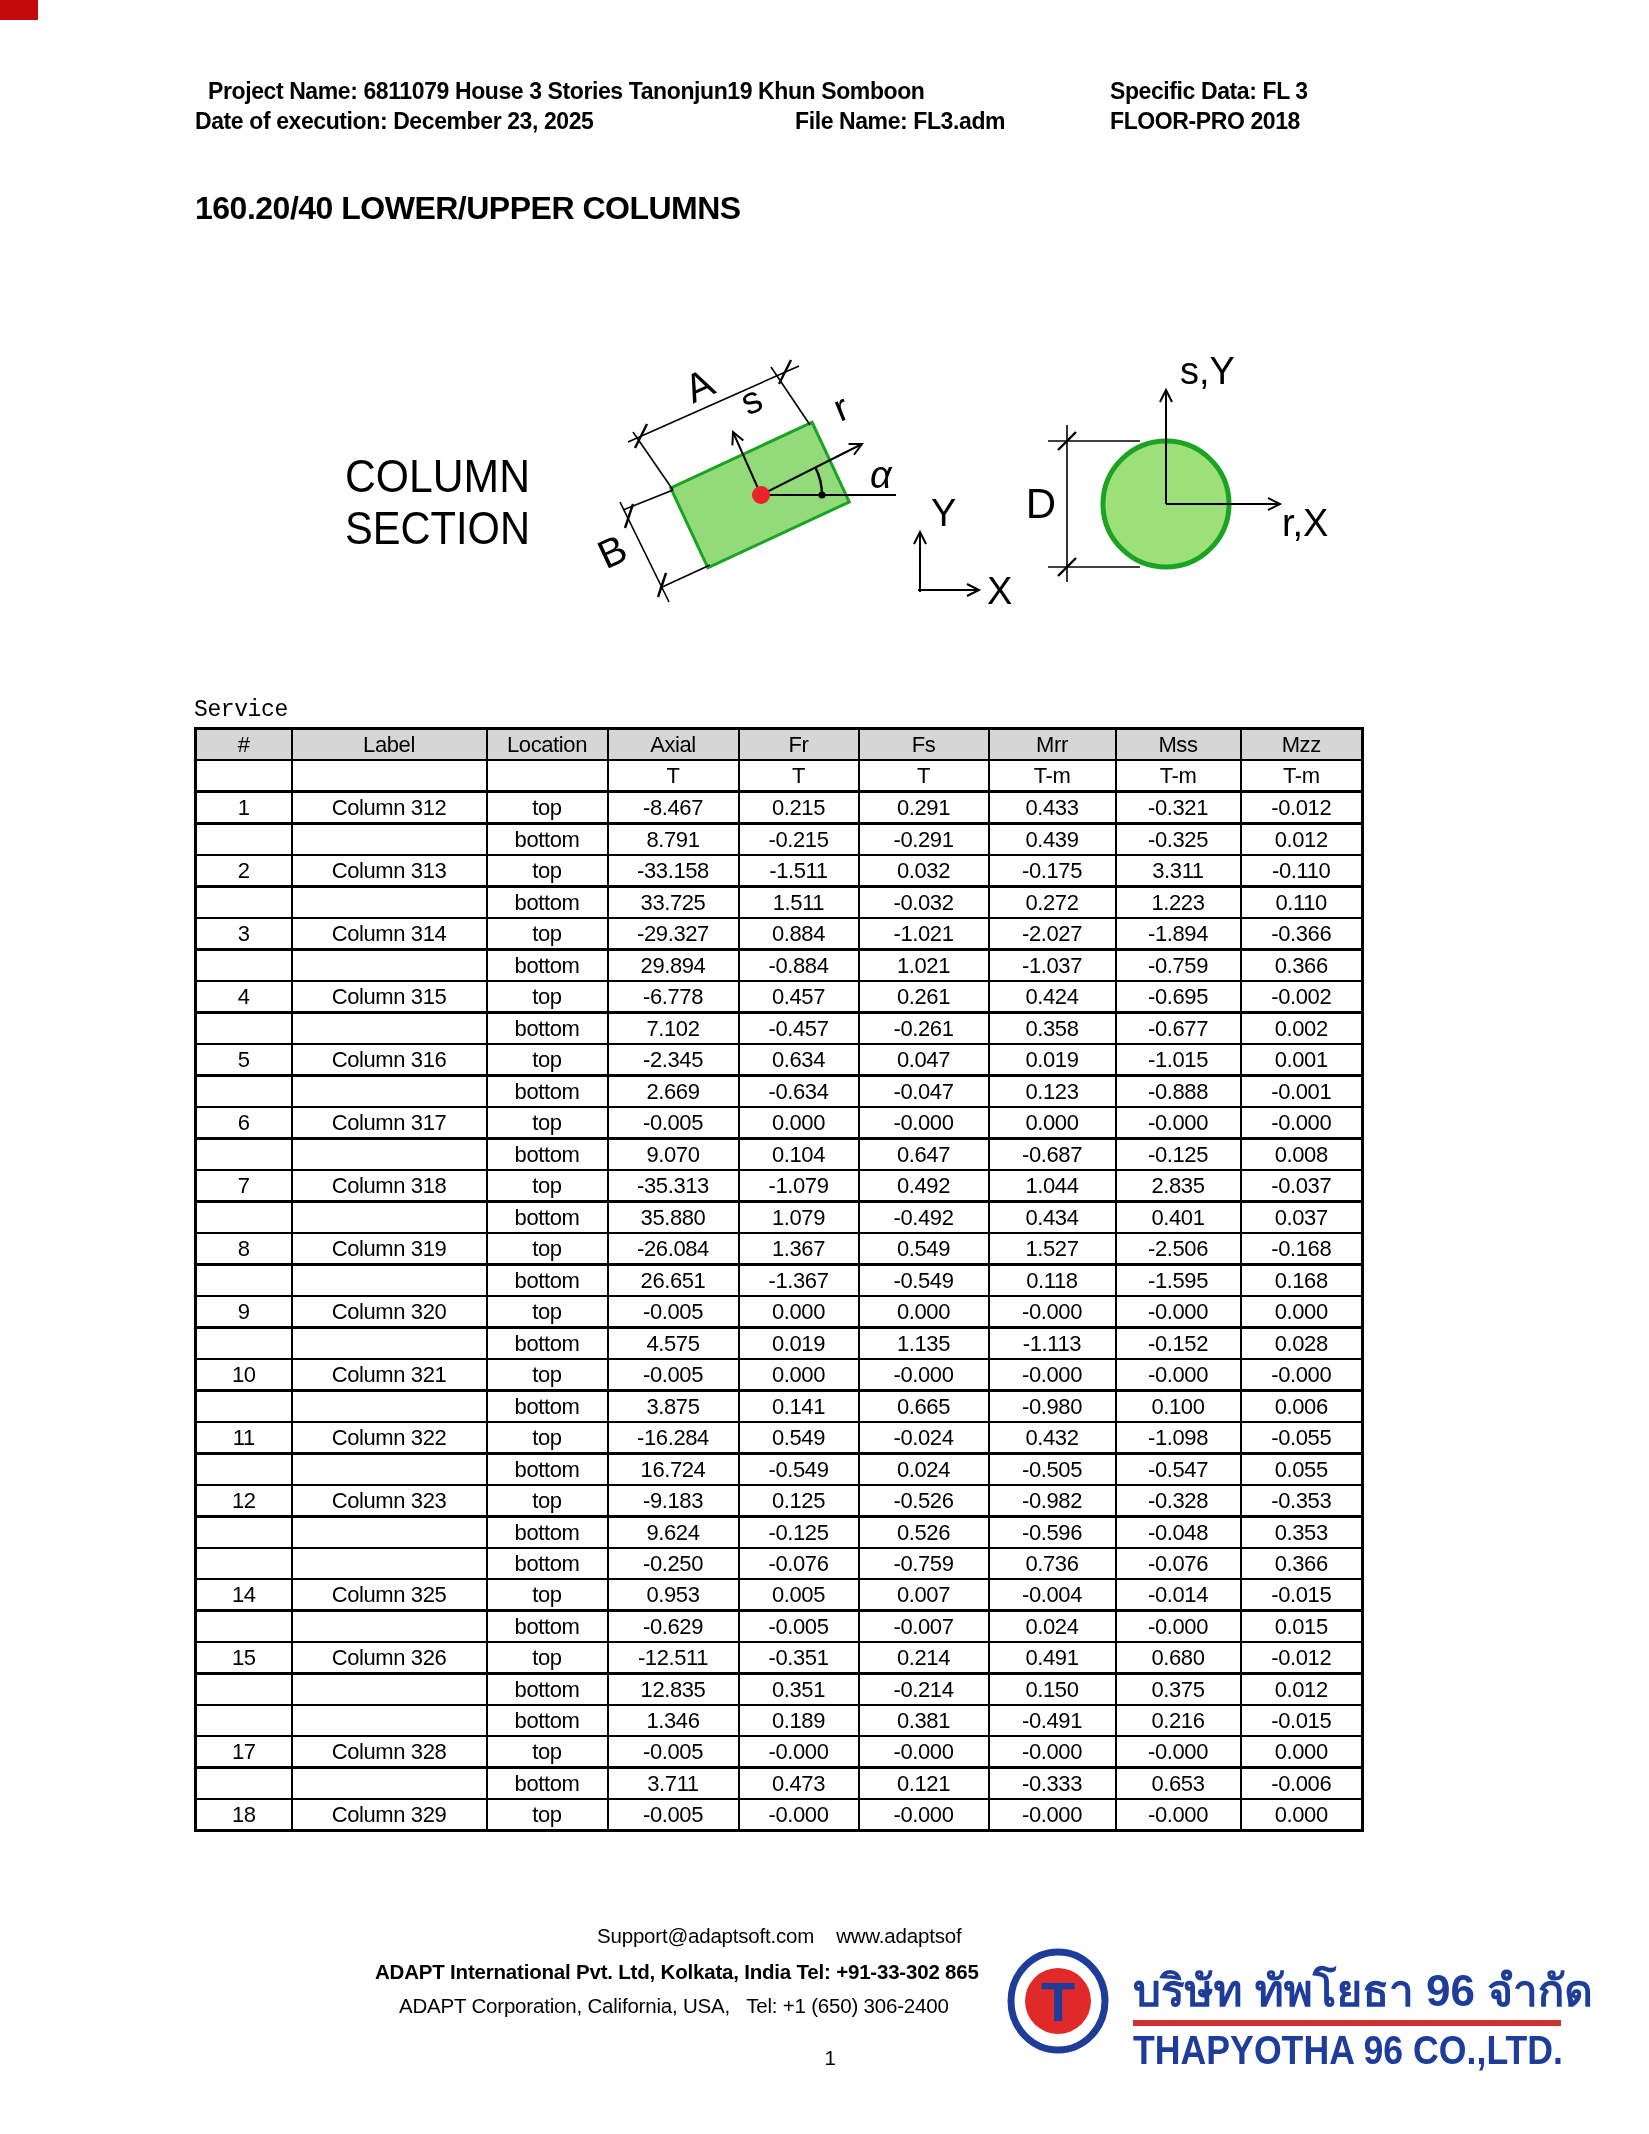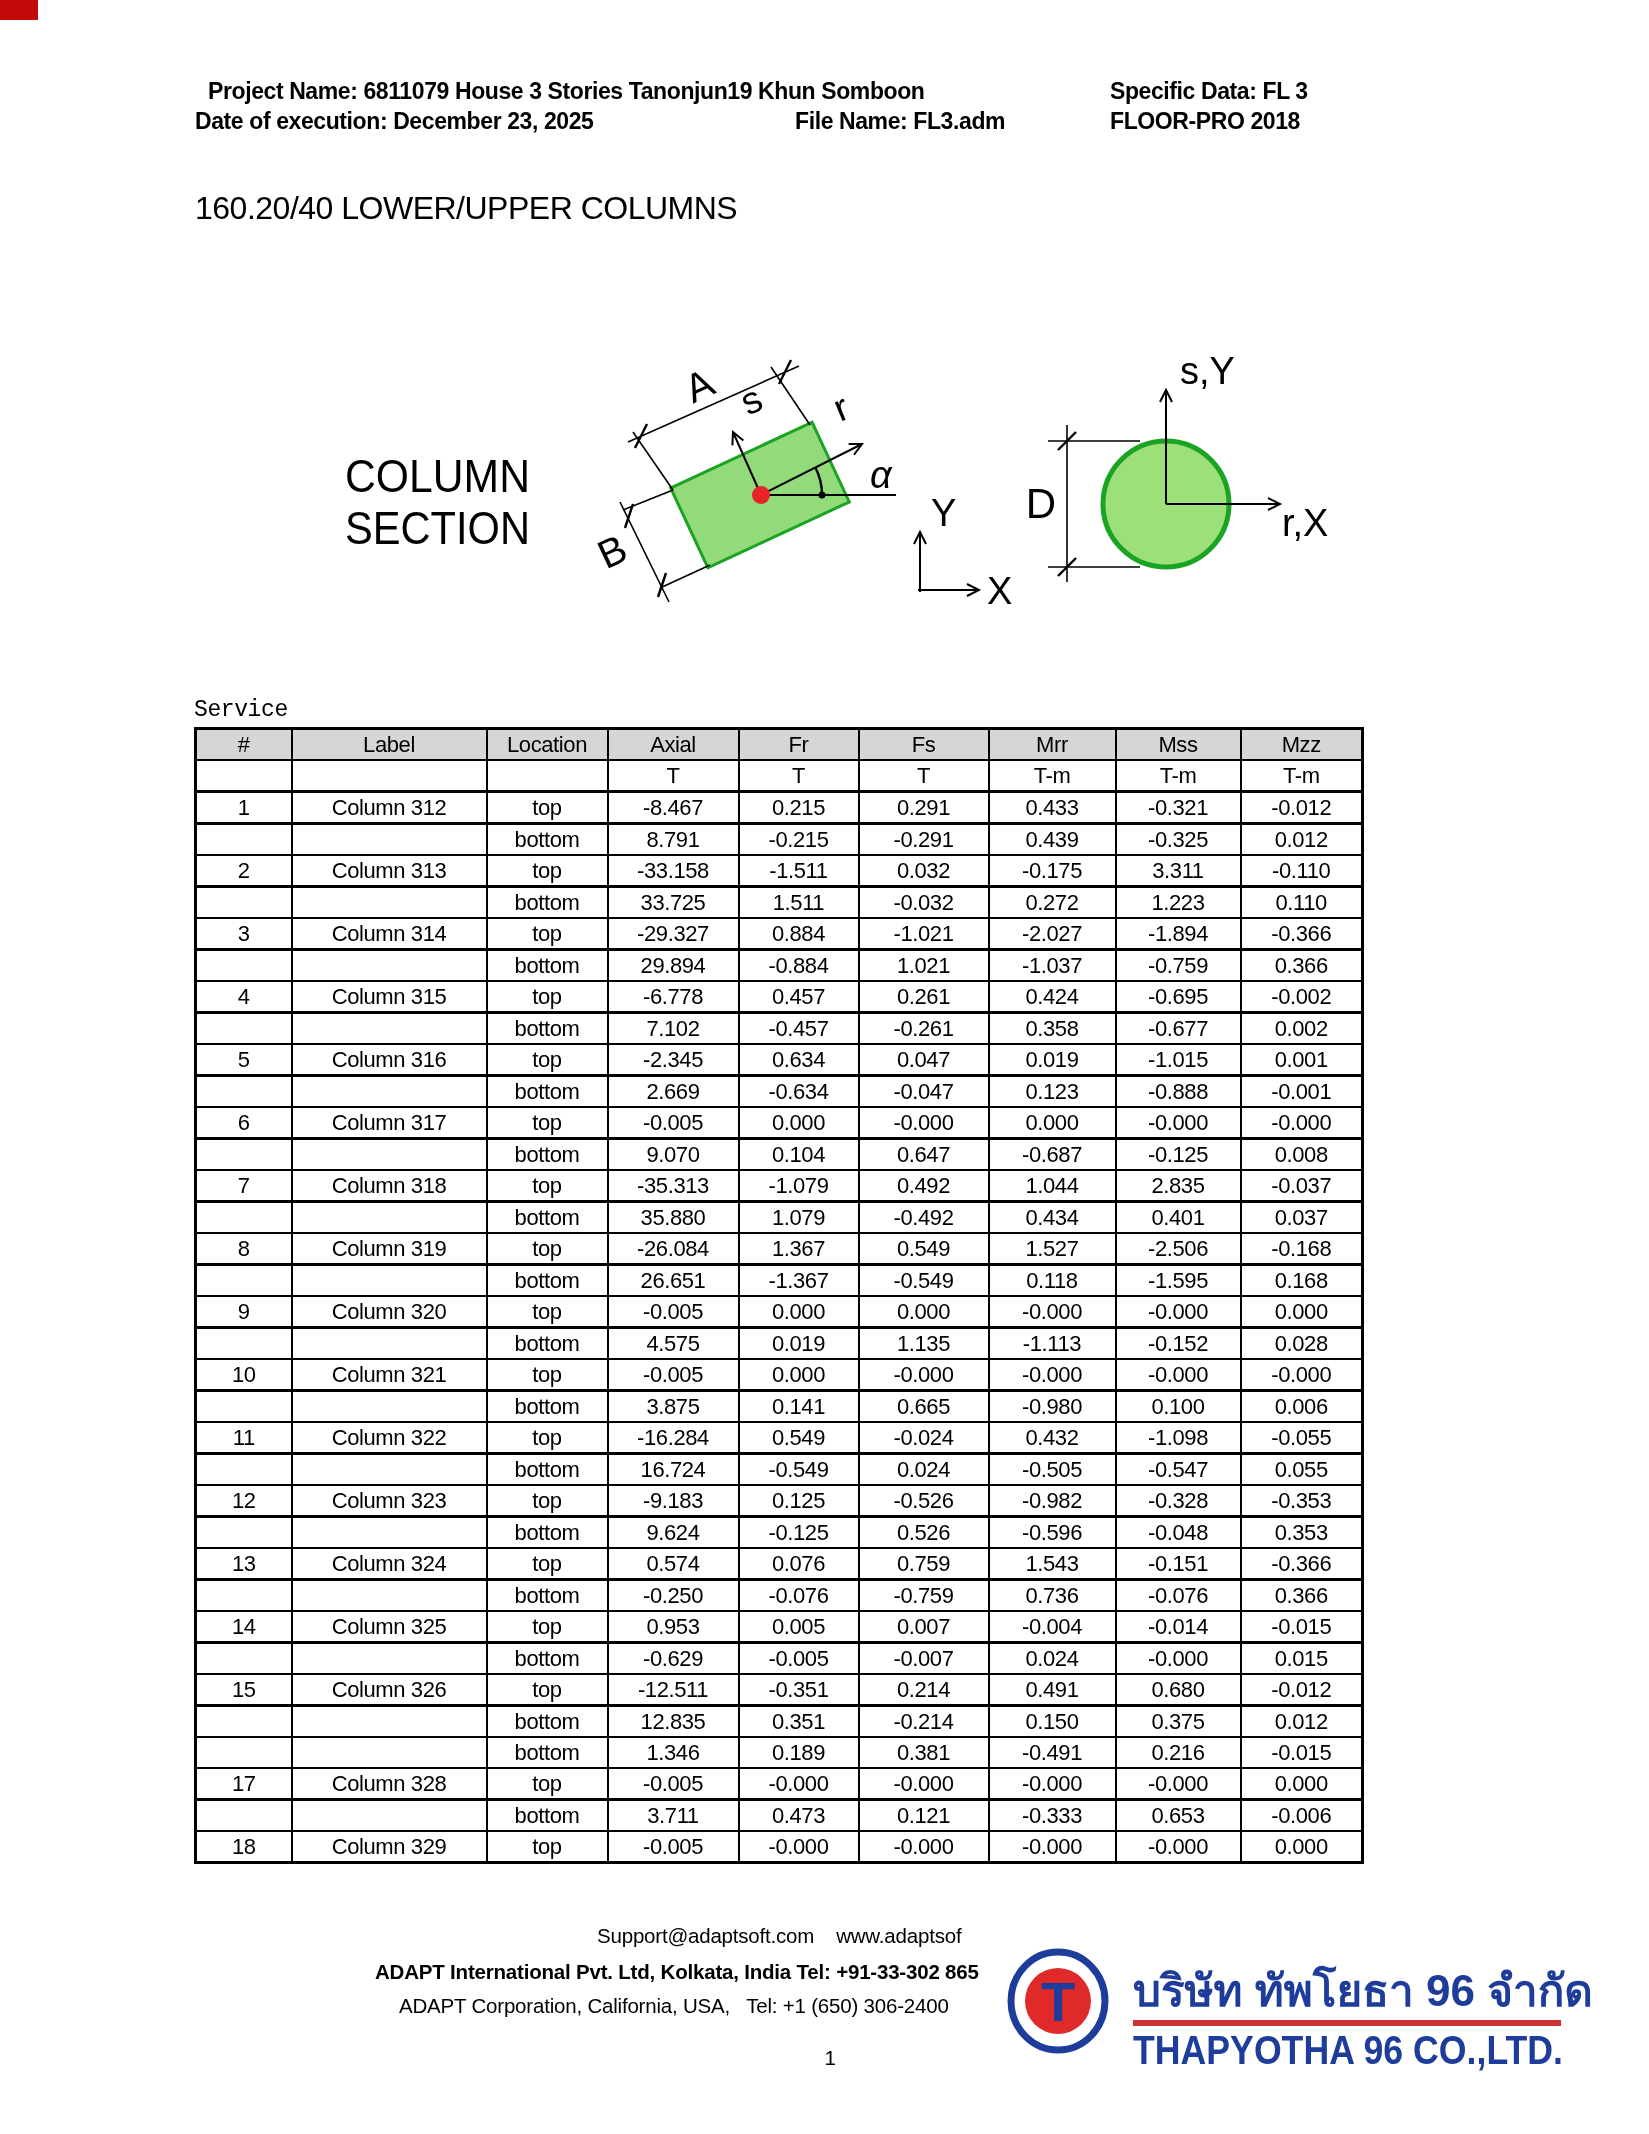--- a/index.html
+++ b/index.html
@@ -3,21 +3,21 @@
 <meta charset="utf-8">
 <style>
   html,body{margin:0;padding:0;}
   body{
     width:1649px;height:2134px;position:relative;background:#ffffff;
     font-family:"Liberation Sans","DejaVu Sans",sans-serif;color:#000;
     overflow:hidden;
   }
   .abs{position:absolute;white-space:pre;}
   .hdr{font-weight:bold;font-size:23px;letter-spacing:-0.4px;}
-  .title{font-size:32px;letter-spacing:-0.5px;font-weight:400;}
+  .title{font-size:32px;letter-spacing:-0.5px;font-weight:700;}
   .service{font-size:23px;letter-spacing:-0.4px;}
   .corner-mark{position:absolute;left:0;top:0;width:38px;height:20px;background:#c40b0b;}
 
   
   table.svc{
     position:absolute;left:194px;top:727px;width:1167px;
     border-collapse:collapse;table-layout:fixed;
     font-size:22px;letter-spacing:-0.4px;
     border:3px solid #000;
   }
@@ -402,31 +402,20 @@
         <td></td>
         <td></td>
         <td>bottom</td>
         <td>9.624</td>
         <td>-0.125</td>
         <td>0.526</td>
         <td>-0.596</td>
         <td>-0.048</td>
         <td>0.353</td>
       </tr>
-      <tr class="row-top">
-        <td>13</td>
-        <td>Column 324</td>
-        <td>top</td>
-        <td>0.574</td>
-        <td>0.076</td>
-        <td>0.759</td>
-        <td>1.543</td>
-        <td>-0.151</td>
-        <td>-0.366</td>
-      </tr>
       <tr class="row-bottom">
         <td></td>
         <td></td>
         <td>bottom</td>
         <td>-0.250</td>
         <td>-0.076</td>
         <td>-0.759</td>
         <td>0.736</td>
         <td>-0.076</td>
         <td>0.366</td>

